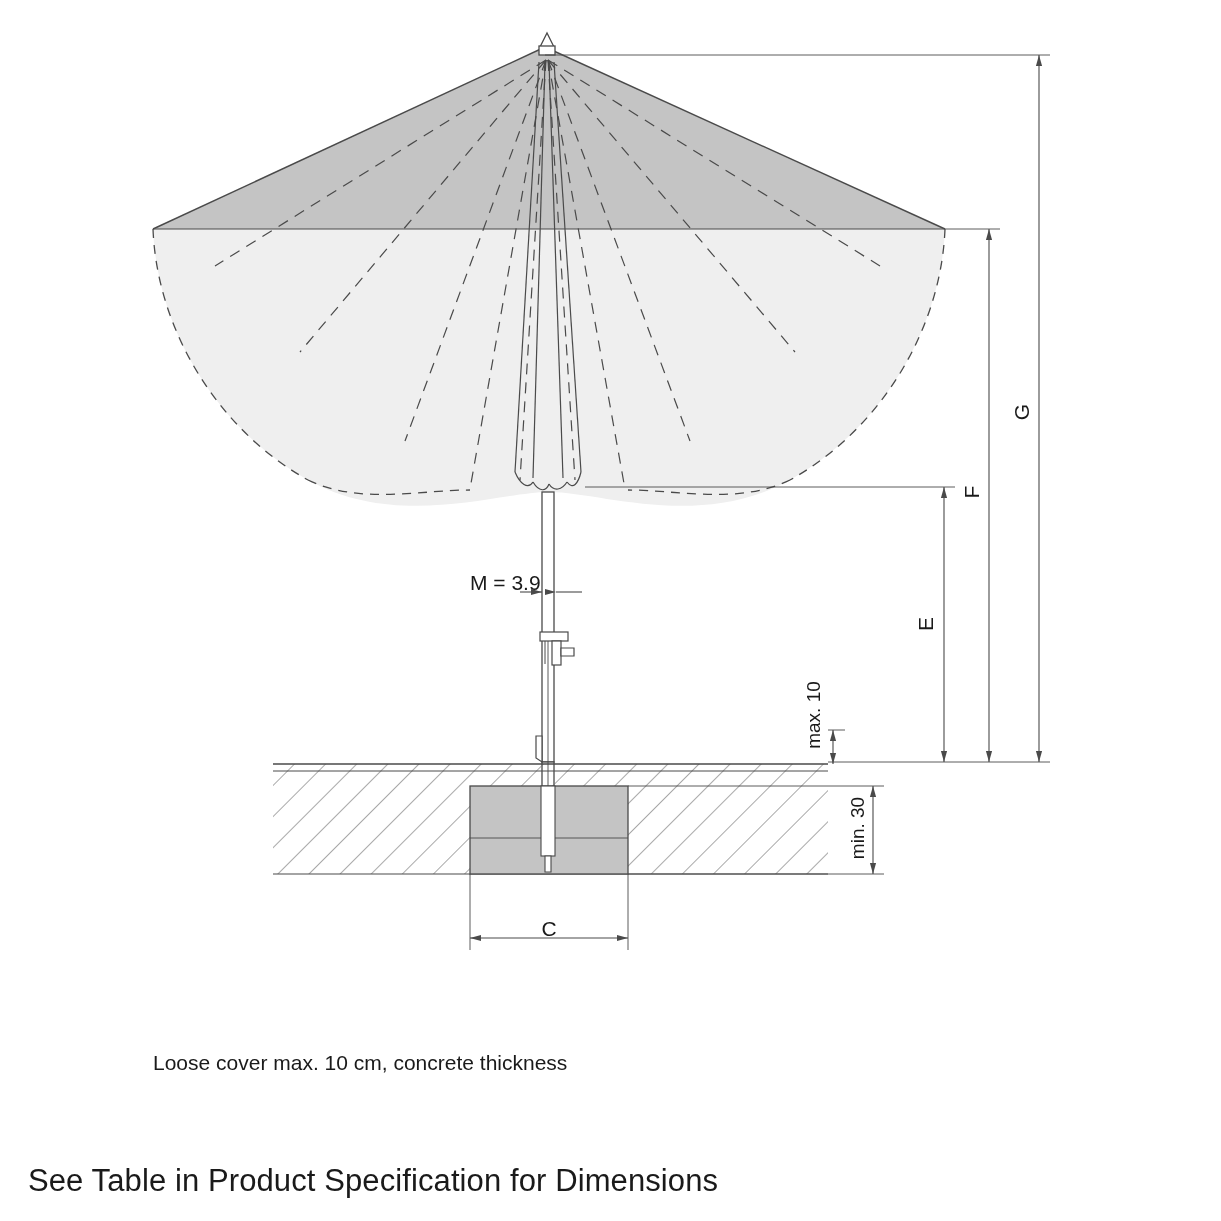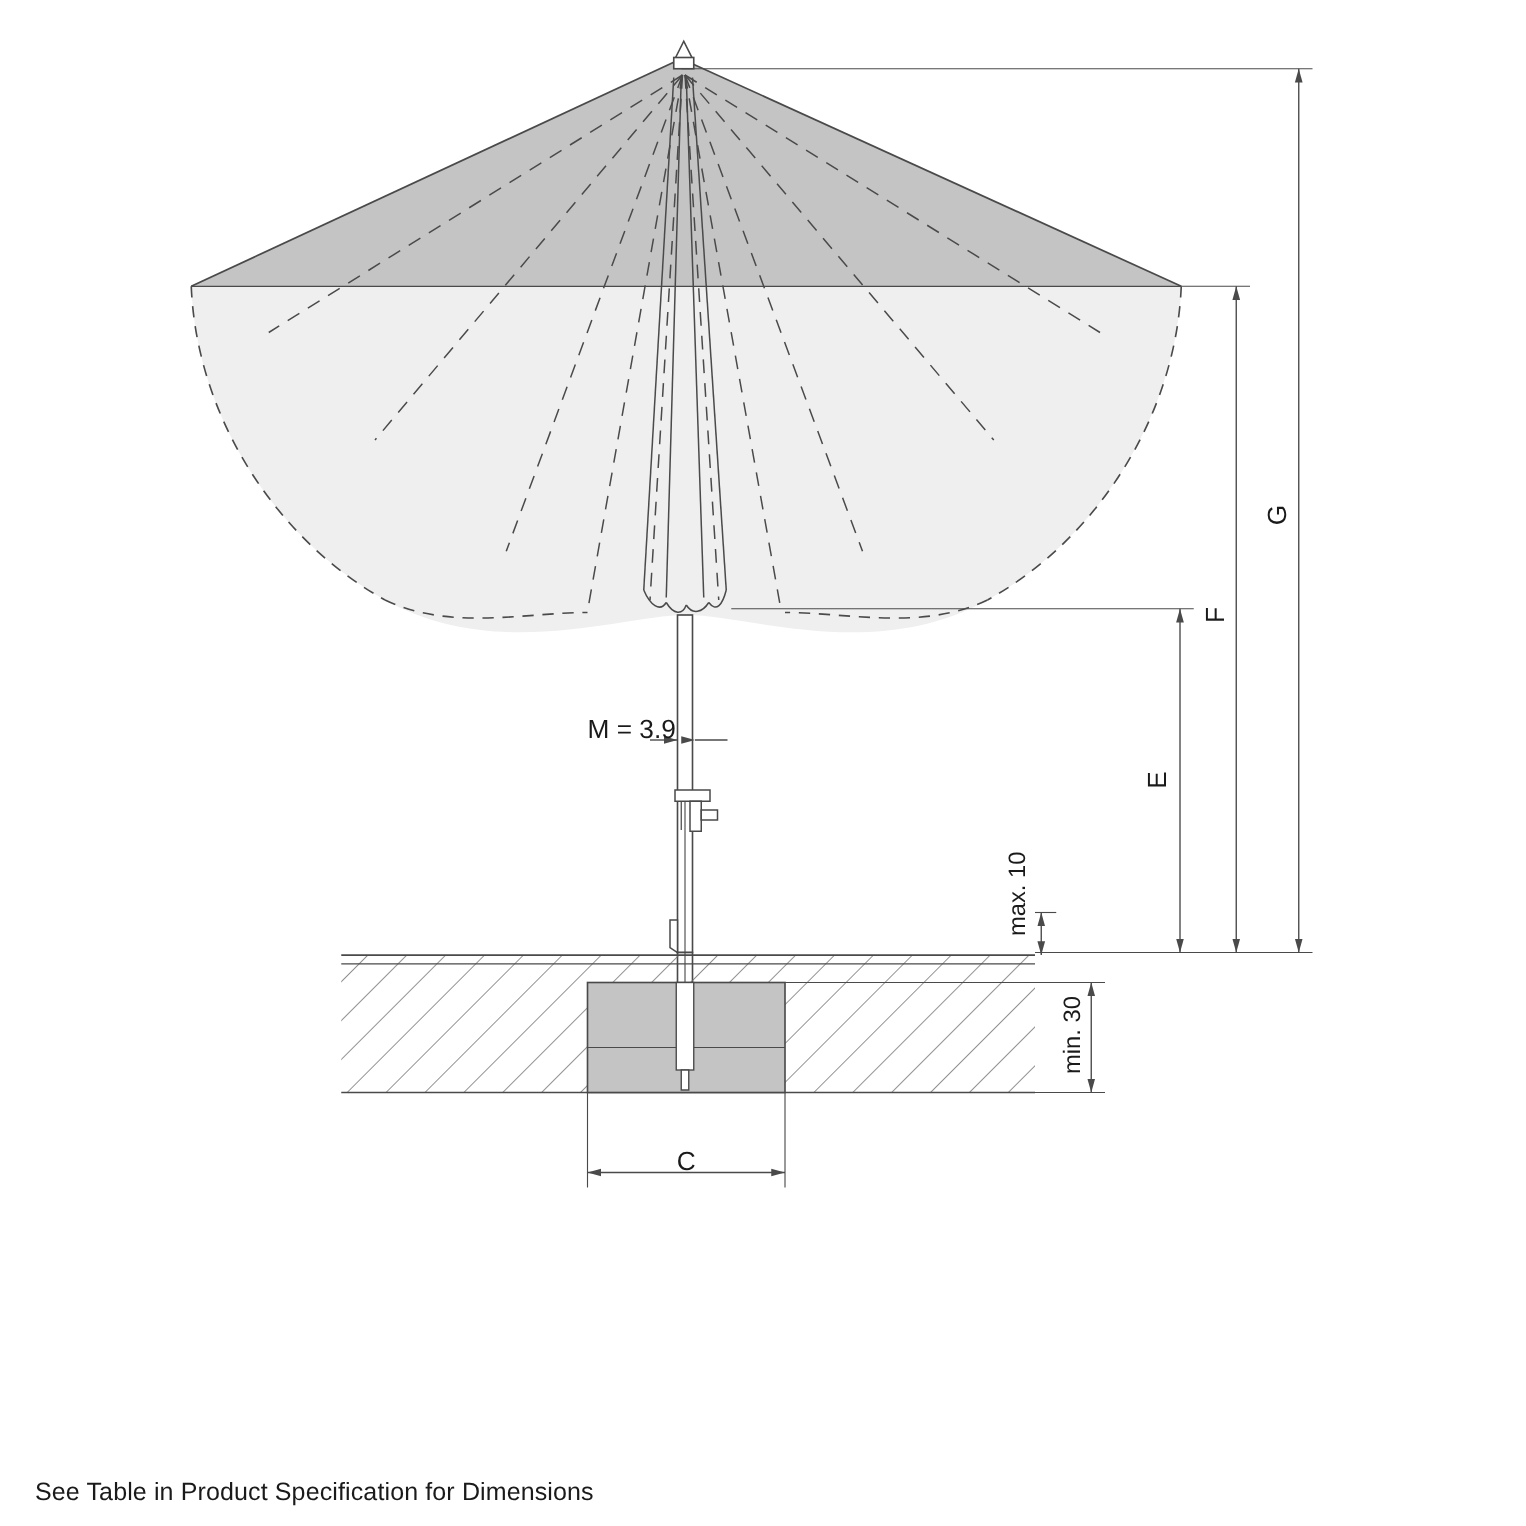--- a/index.html
+++ b/index.html
@@ -35,24 +35,23 @@
     font-size: 21px;
     line-height: 30px;
     color: #1a1a1a;
     white-space: pre;
   }
   .note-line { display: block; }
   .footer-caption {
     position: absolute;
     left: 28px;
     top: 1163px;
-    font-size: 20px;
+    font-size: 31px;
     color: #1a1a1a;
     letter-spacing: 0.1px;
-    margin-top: 20px;
   }
   text {
     font-family: "Liberation Sans", sans-serif;
     fill: #1a1a1a;
   }
 </style>
 </head>
 <body>
 
 <div id="stage">
@@ -197,18 +196,19 @@
     </g>
 
     <g>
       <line x1="556" y1="592" x2="582" y2="592" stroke="#4a4a4a" stroke-width="1.1" marker-start="url(#arrL)"></line>
       <line x1="542" y1="592" x2="520" y2="592" stroke="#4a4a4a" stroke-width="1.1" marker-start="url(#arrR)"></line>
       <text x="470" y="590" font-size="21" text-anchor="start">M = 3.9</text>
     </g>
   </svg>
 
   <div class="note-block">
+    <span class="note-line">Loose cover max. 10 cm, concrete thickness</span>
     
   </div>
 
   <div class="footer-caption">See Table in Product Specification for Dimensions</div>
 
 </div>
 
 </body></html>

